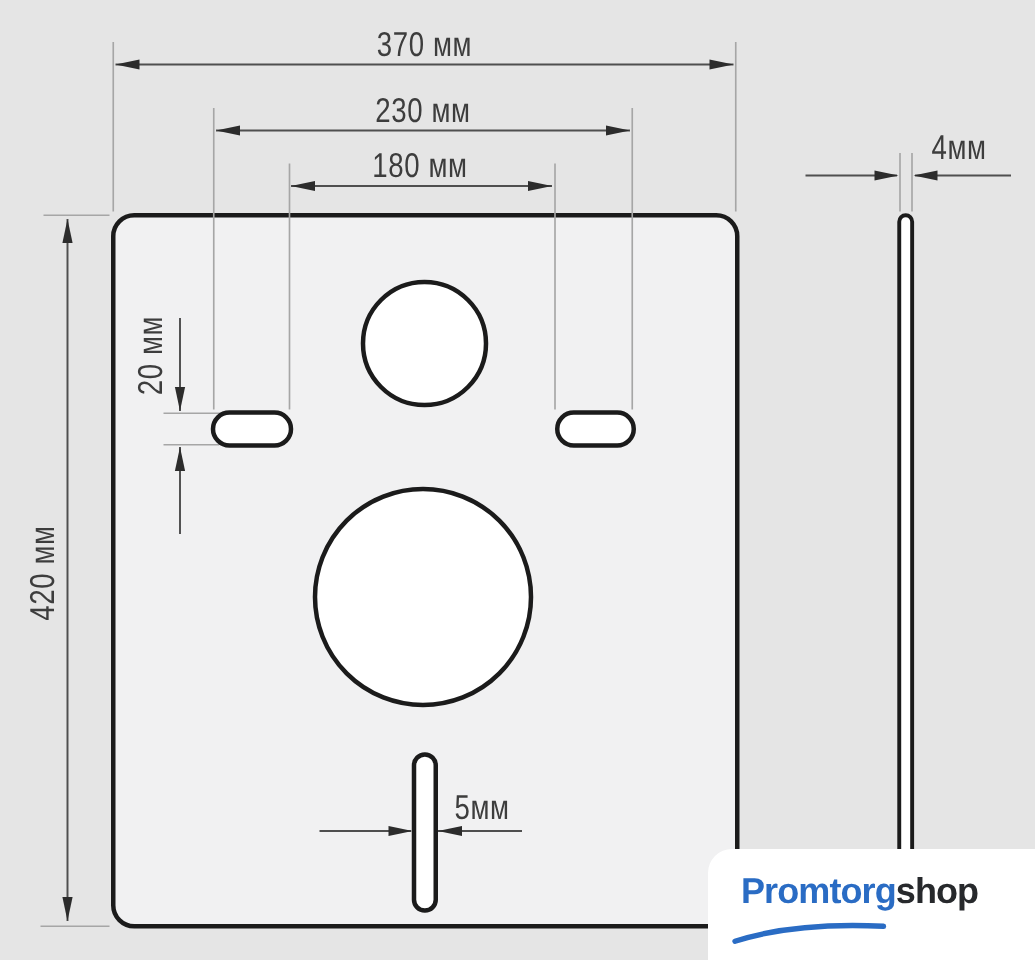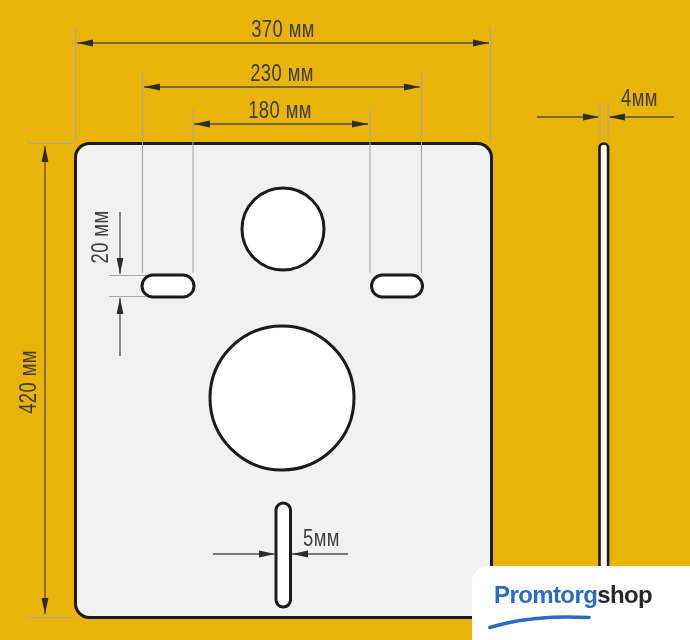--- a/index.html
+++ b/index.html
@@ -1,20 +1,20 @@
 <!DOCTYPE html>
 <html><head>
 <meta charset="utf-8">
 <style>
   html, body { margin: 0; padding: 0; background: #ffffff; }
   .canvas {
     position: relative;
     width: 690px;
     height: 640px;
-    background: #eab308;
+    background: #e5e5e5;
     overflow: hidden;
     font-family: "Liberation Sans", sans-serif;
   }
   svg { display: block; }
   .drawing { position: absolute; left: 0; top: 0; }
 
   .dim-label {
     position: absolute;
     width: 200px;
     margin-left: -100px;

